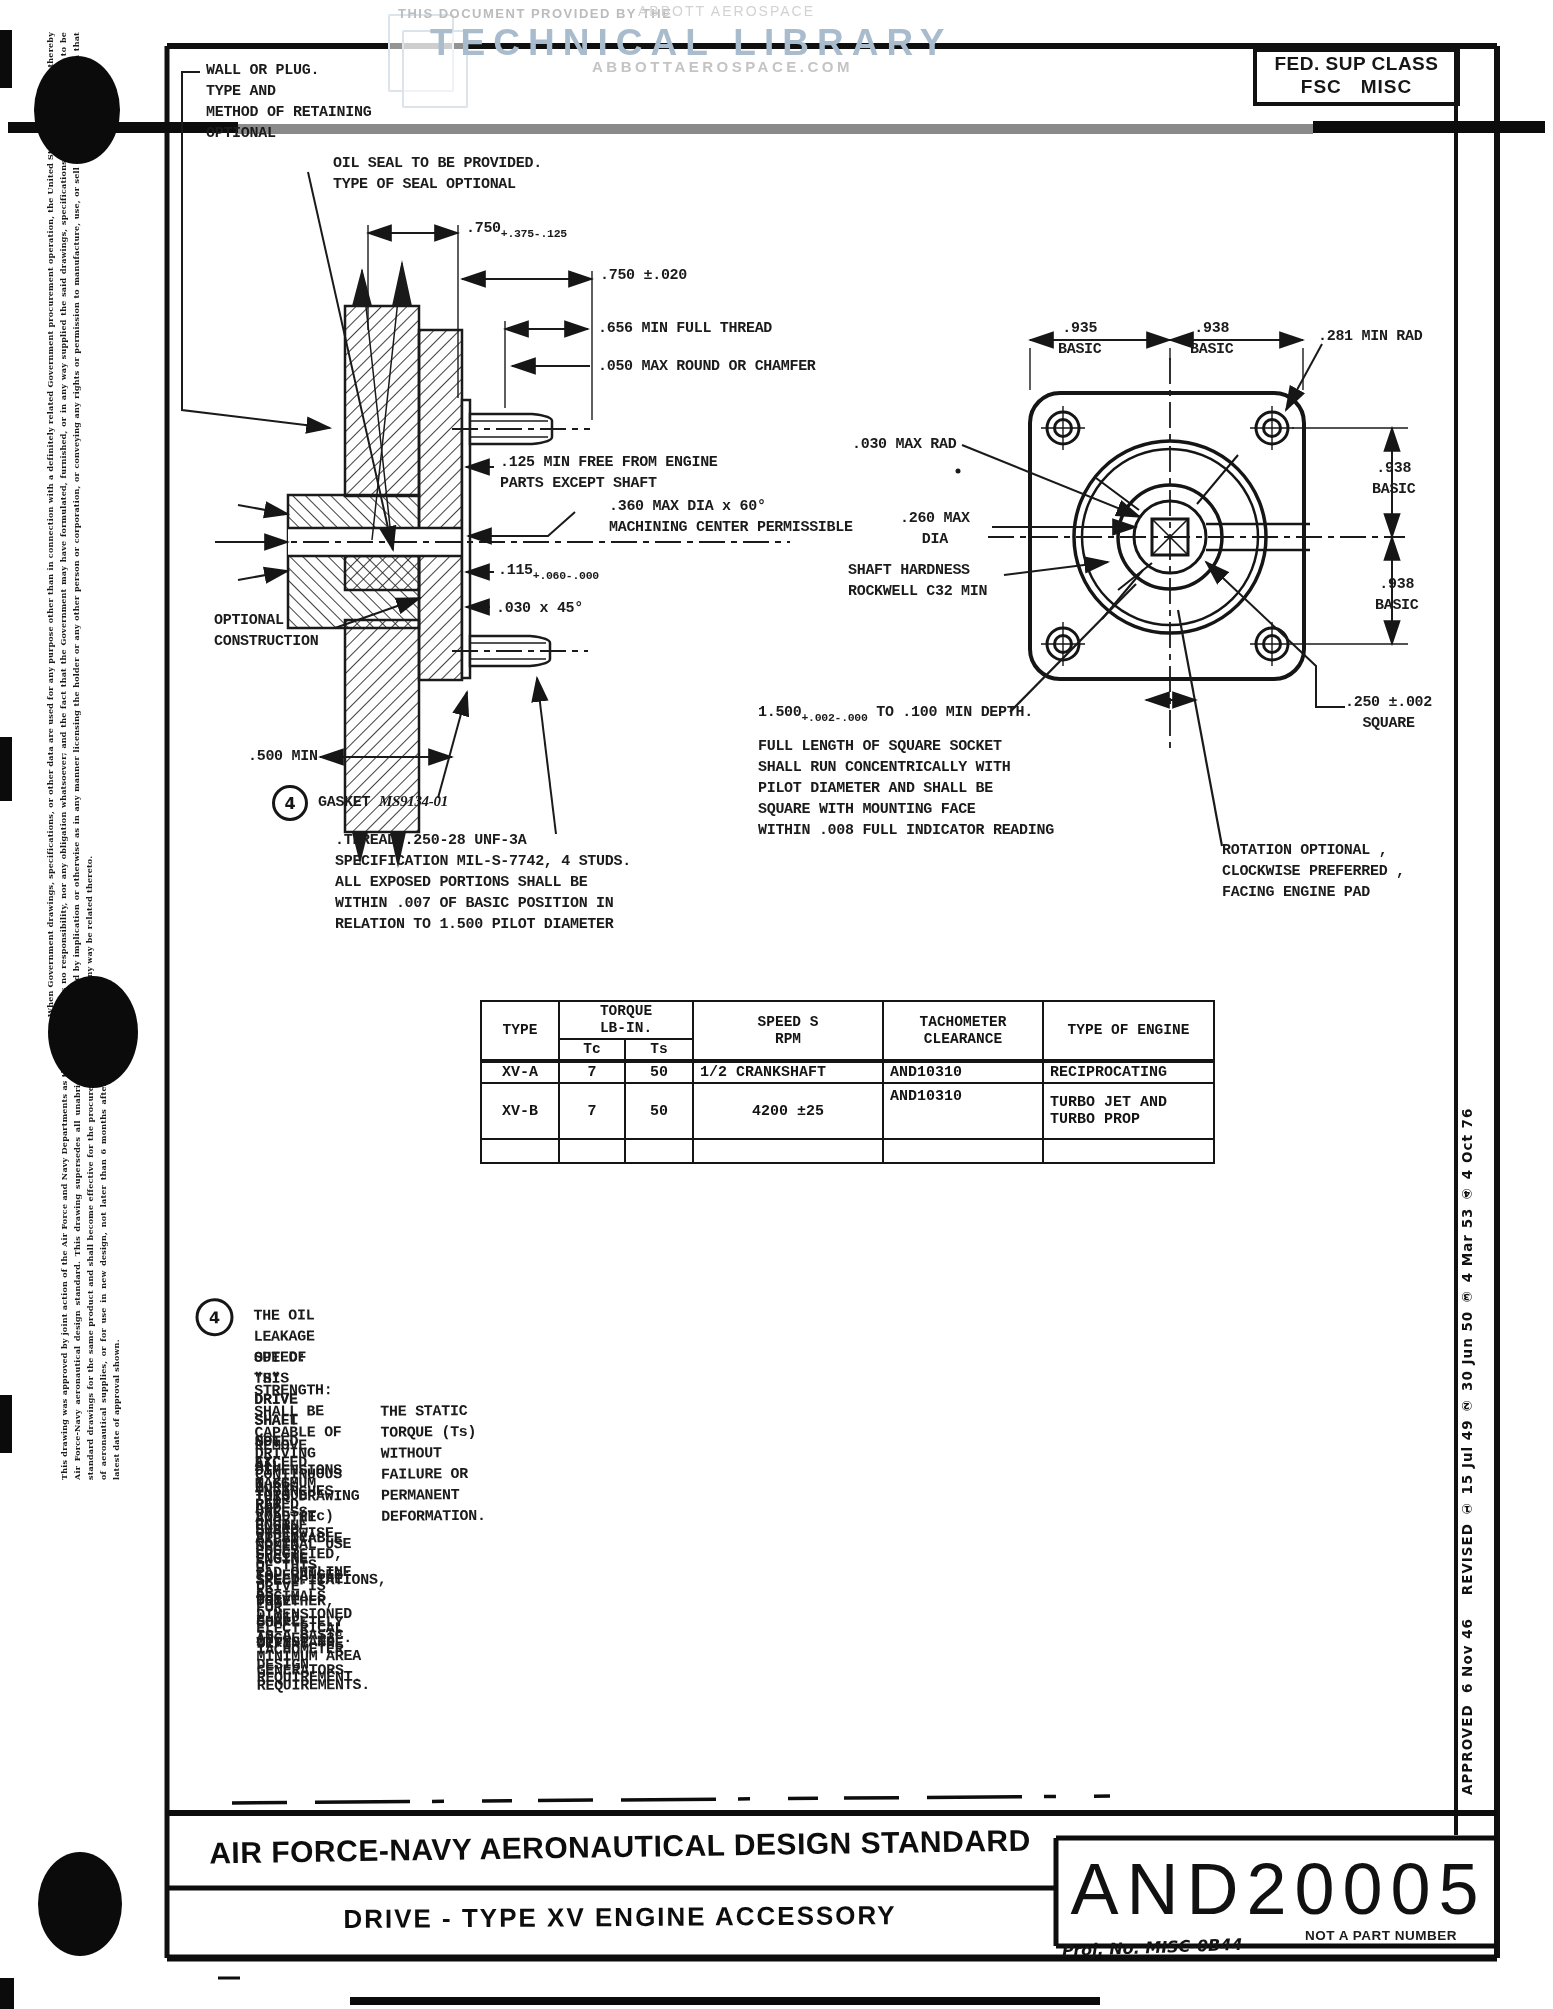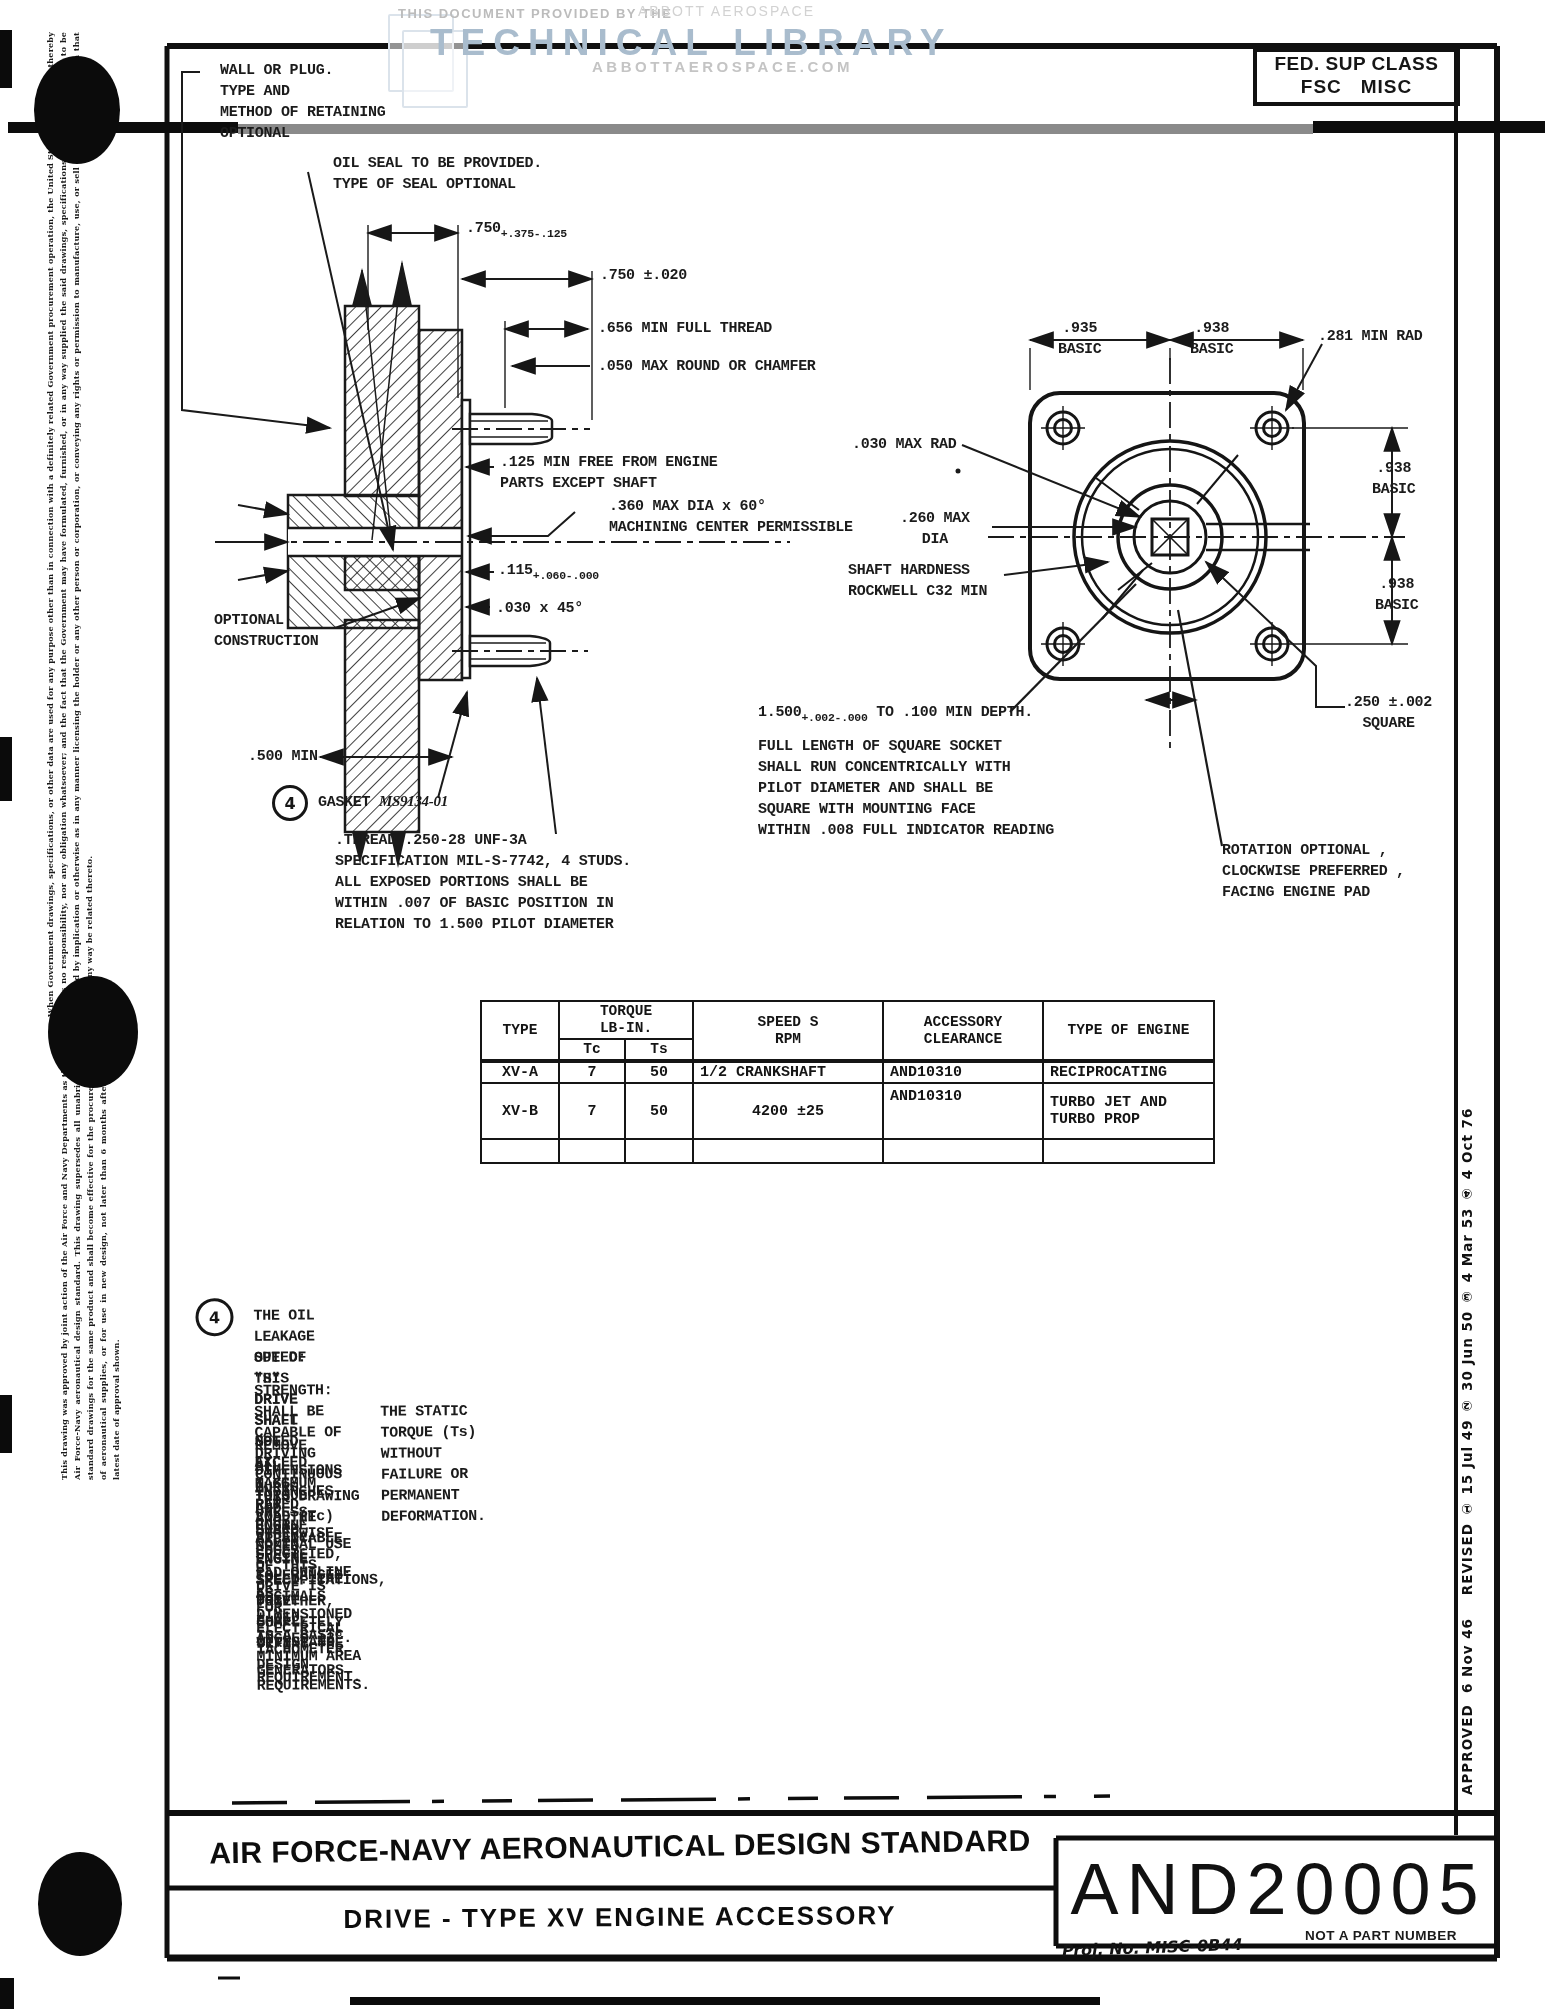--- a/index.html
+++ b/index.html
@@ -235,21 +235,21 @@
   <div class="abs wm wm-top" style="left:398px;top:6px;">THIS DOCUMENT PROVIDED BY THE</div>
   <div class="abs wm wm-brand" style="left:638px;top:3px;">ABBOTT AEROSPACE</div>
   <div class="abs wm wm-lib" style="left:430px;top:22px;">TECHNICAL LIBRARY</div>
   <div class="abs wm wm-site" style="left:592px;top:58px;">ABBOTTAEROSPACE.COM</div>
 
   <div class="abs" id="fedbox">
     <div class="l1">FED. SUP CLASS</div>
     <div class="l2 pre">FSC   MISC</div>
   </div>
 
-  <div class="abs dtxt ml" style="left:206px;top:60px;margin-left:14px;">WALL OR PLUG.
+  <div class="abs dtxt ml" style="left:206px;top:60px;">WALL OR PLUG.
 TYPE AND
 METHOD OF RETAINING
 OPTIONAL</div>
   <div class="abs dtxt ml" style="left:333px;top:153px;">OIL SEAL TO BE PROVIDED.
 TYPE OF SEAL OPTIONAL</div>
   <div class="abs dtxt dimrow" style="left:466px;top:216px;">
     <span>.750</span>
       <span class="tolstack">
         <span>+.375</span>
         <span>-.125</span>
@@ -317,21 +317,21 @@
 FACING ENGINE PAD</div>
 
   <table id="spec-table" class="abs" style="left:480px;top:1000px;">
     <tbody>
         <tr>
       <td class="hd" style="width:64px;" rowspan="2">TYPE</td>
       <td class="hd ml" colspan="2">TORQUE
 LB-IN.</td>
       <td class="hd ml" style="width:176px;" rowspan="2">SPEED S
 RPM</td>
-      <td class="hd ml" style="width:146px;" rowspan="2">ACCESSORY
+      <td class="hd ml" style="width:146px;" rowspan="2">TACHOMETER
 CLEARANCE</td>
       <td class="hd" style="width:157px;" rowspan="2">TYPE OF ENGINE</td>
     </tr>
     <tr>
       <td class="hd" style="width:52px;">Tc</td>
       <td class="hd" style="width:54px;">Ts</td>
     </tr>
     <tr style="border-top:4px solid #111;">
       <td style="border-top-width:4px;">XV-A</td>
       <td style="border-top-width:4px;">7</td>

